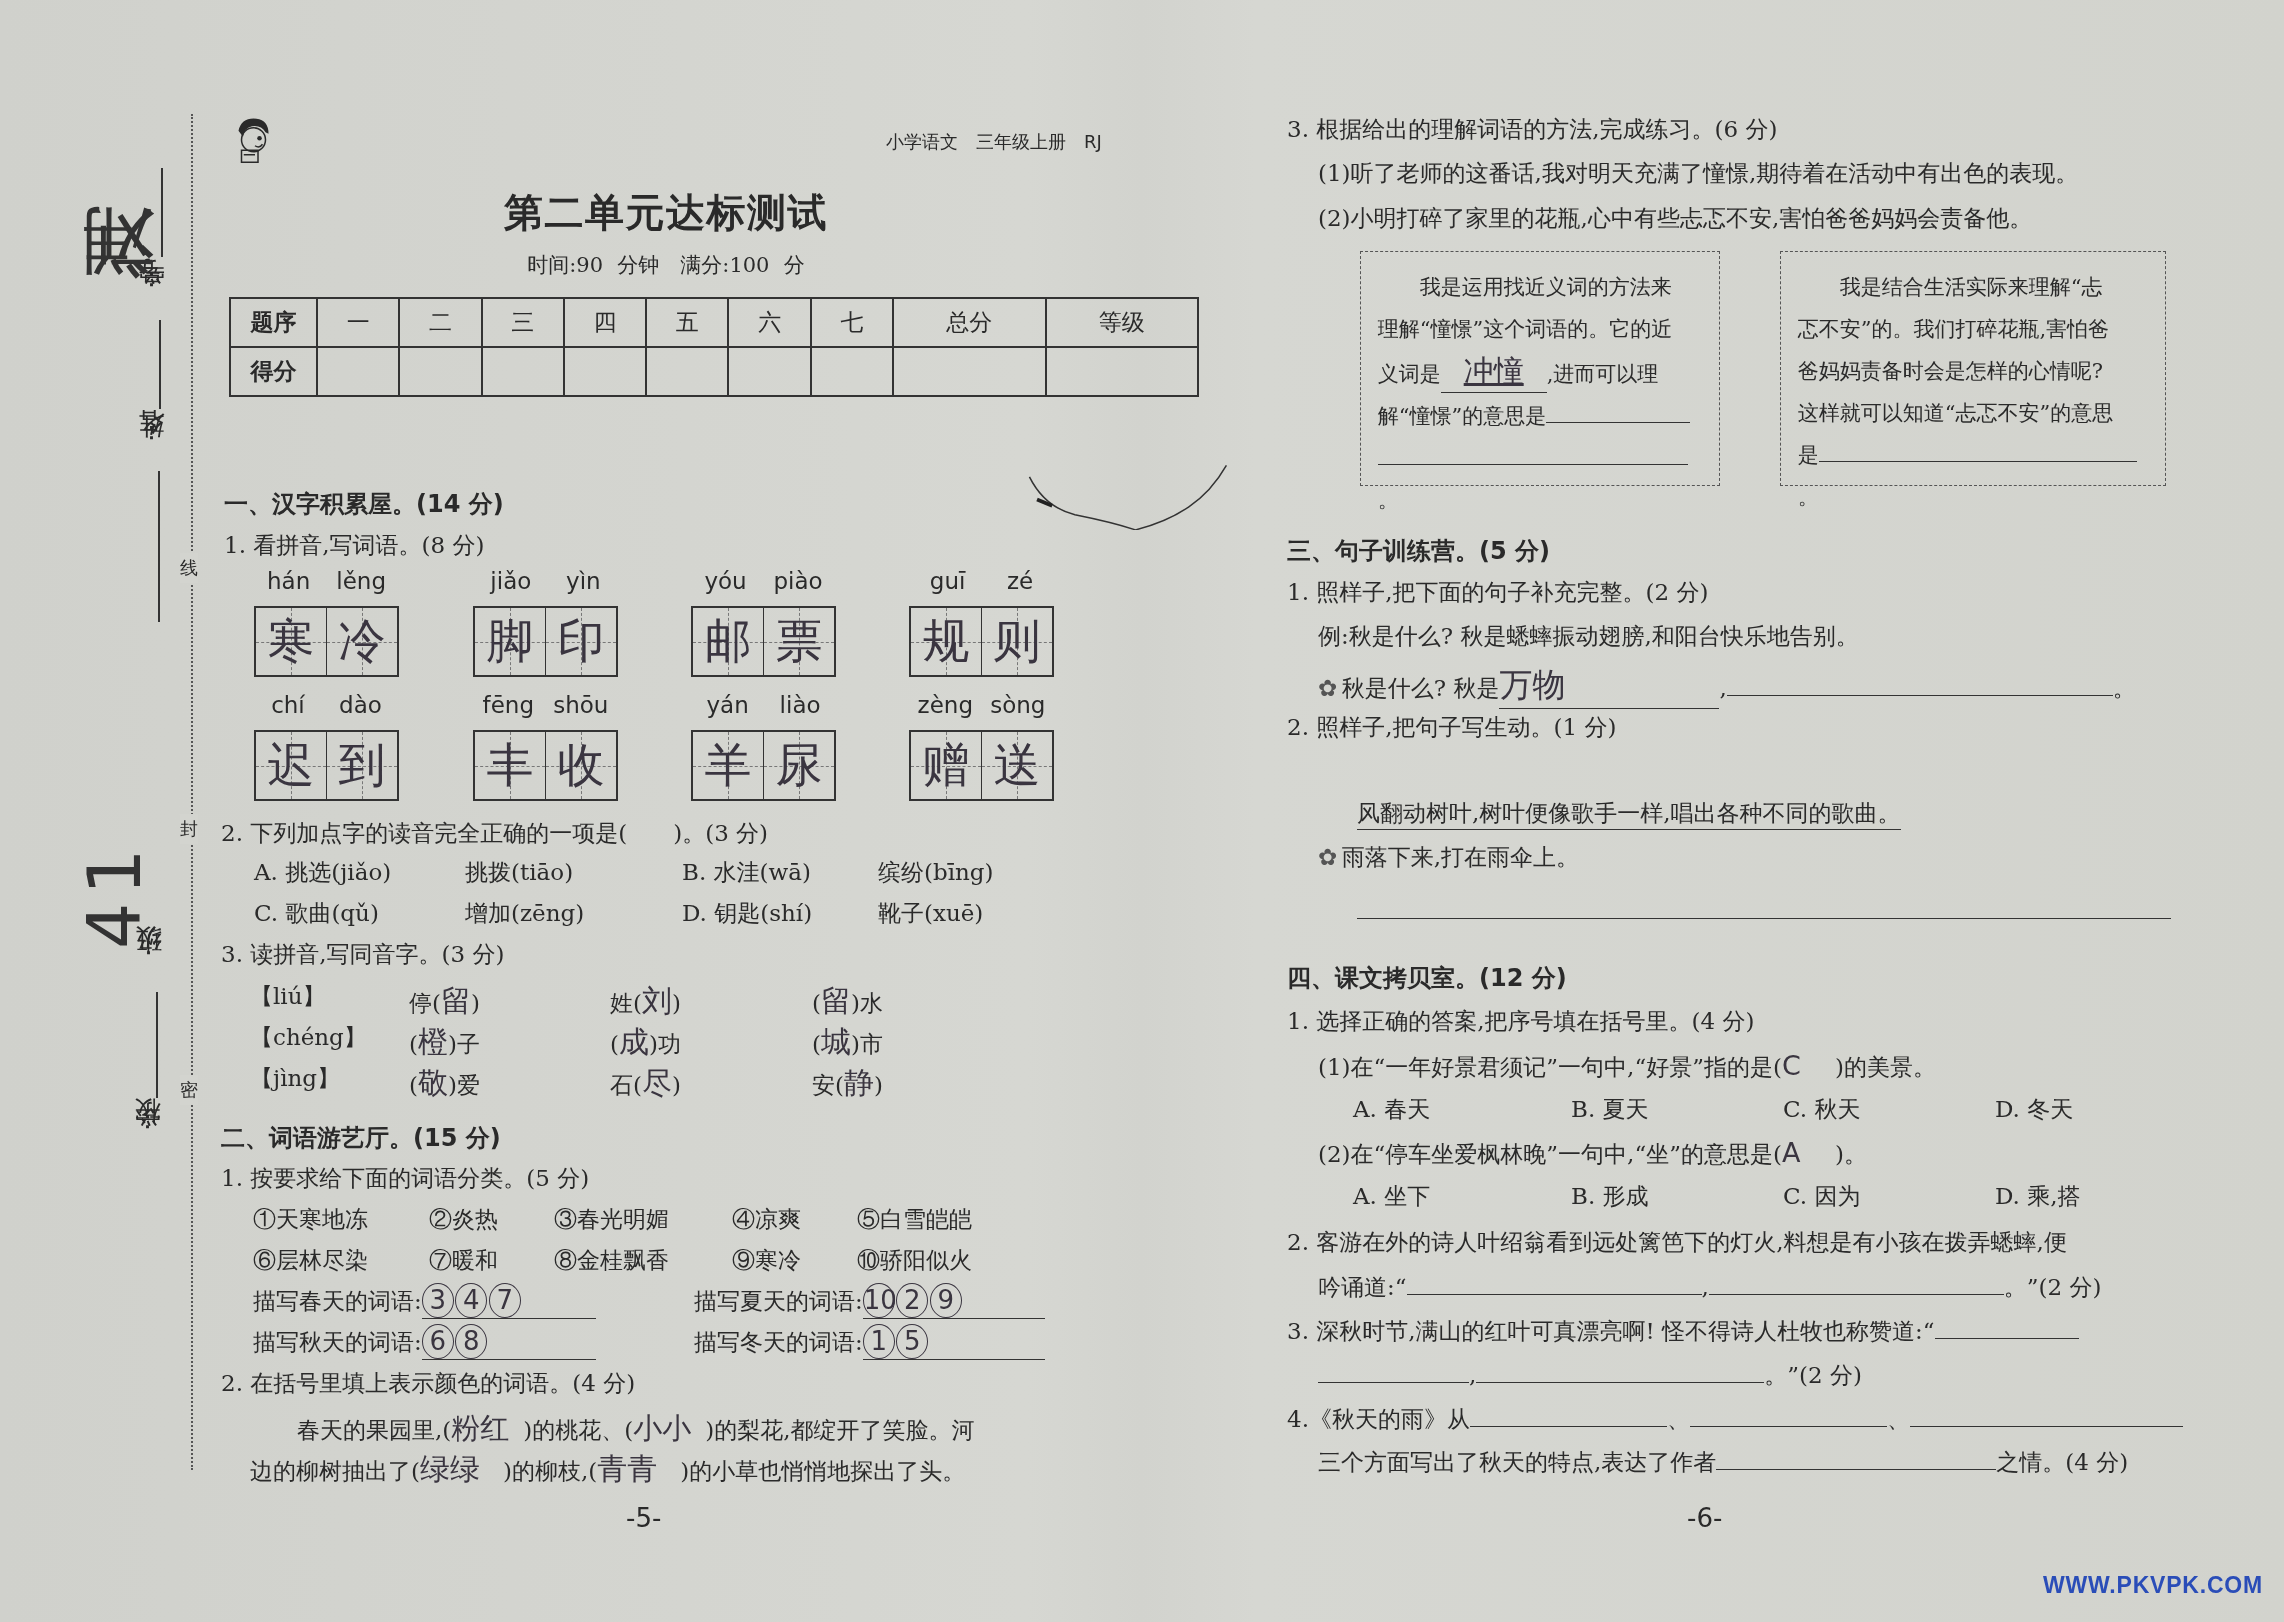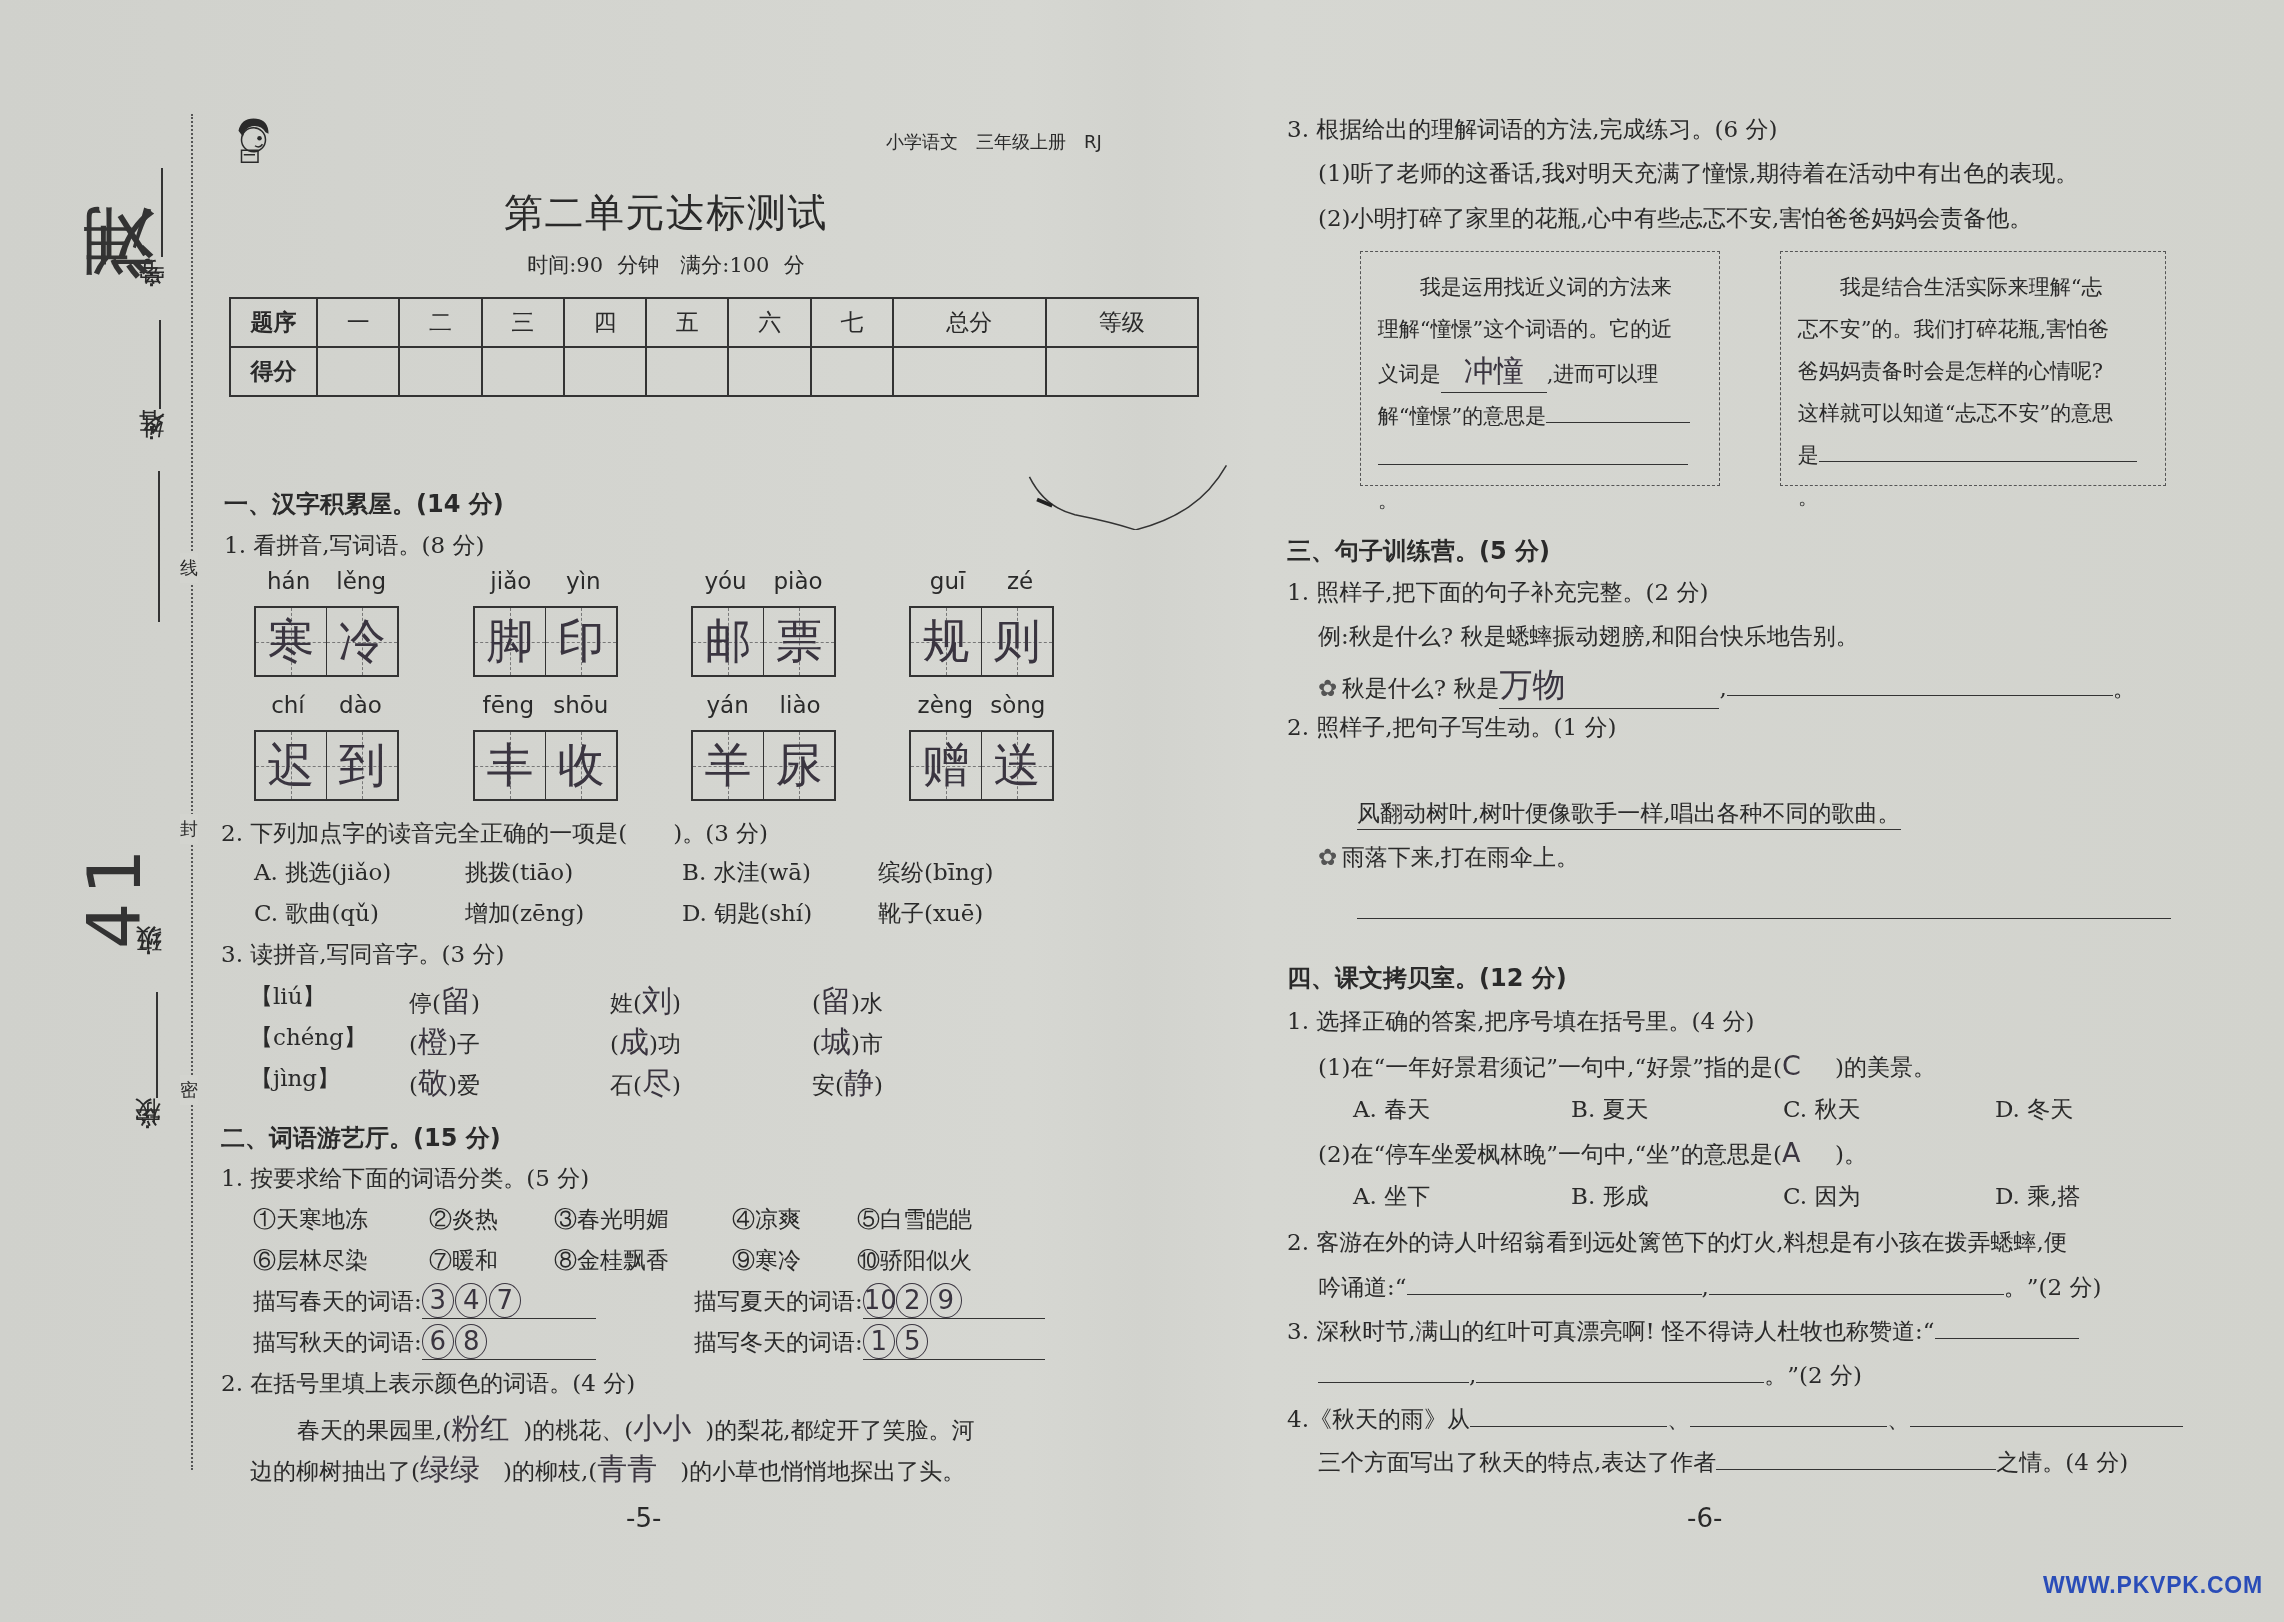--- a/index.html
+++ b/index.html
@@ -18,21 +18,21 @@
   
   .margin-line { position: absolute; left: 191px; top: 114px; height: 1356px; border-left: 2.3px dotted #555; }
   .margin-mark { position: absolute; left: 180px; font-size: 18px; background: #d3d4cf; padding: 3px 0; }
   .vert-label { position: absolute; font-size: 26px; writing-mode: vertical-rl; transform: rotate(180deg); letter-spacing: 3px; }
   .vert-line { position: absolute; border-left: 2.3px solid #333; }
   .vert-hand { position: absolute; font-size: 73px; writing-mode: vertical-rl; transform: rotate(180deg); font-family: "DejaVu Sans", sans-serif; color:#333; letter-spacing: 7.6px;}
 
   
   .mascot { position: absolute; left: 231px; top: 114px; width: 45px; height: 53px; }
   .series { position: absolute; right: 1174px; top: 130px; font-size: 18px; font-family: "DejaVu Sans", sans-serif; word-spacing: 10.6px; }
-  .title { position: absolute; left: 227px; width: 878px; top: 186px; text-align: center; font-size: 39px; font-weight: normal; letter-spacing: 1.5px; }
+  .title { position: absolute; left: 227px; width: 878px; top: 186px; text-align: center; font-size: 39px; font-weight: bold; letter-spacing: 1.5px; }
   .subtitle { position: absolute; left: 227px; width: 878px; top: 251px; text-align: center; font-size: 21px; word-spacing: 7.6px; }
 
   table.score { position: absolute; left: 229px; top: 297px; width: 970px; border-collapse: collapse; font-size: 23px; }
   table.score td { border: 2.3px solid #333; height: 45px; text-align: center; }
   table.score td.rowhead { font-family: "DejaVu Sans", sans-serif; font-weight: bold; width: 83px; }
 
   .sec-title { position: absolute; font-size: 24px; font-weight: bold; font-family: "DejaVu Sans", sans-serif; }
   .q { position: absolute; font-size: 23px; }
   .txt { position: absolute; font-size: 23px; white-space: nowrap; }
 
@@ -309,21 +309,21 @@
     <path d="M70 60 L90 68" stroke="#222" stroke-width="5"></path>
   </svg>
 
   <div class="q" style="left:1287px; top:114px;"><span>3. 根据给出的理解词语的方法,完成练习。(6 分)</span></div>
   <div class="txt" style="left:1318px; top:158px;">(1)听了老师的这番话,我对明天充满了憧憬,期待着在活动中有出色的表现。</div>
   <div class="txt" style="left:1318px; top:203px;">(2)小明打碎了家里的花瓶,心中有些忐忑不安,害怕爸爸妈妈会责备他。</div>
 
   <div class="dashbox" style="left:1360px; top:251px; width:360px; height:235px;">
     <div style="text-indent:42px">我是运用找近义词的方法来</div>
     <div>理解“憧憬”这个词语的。它的近</div>
-    <div><span>义词是</span><span class="hand" style="display:inline-block; width:106px; border-bottom:1.5px solid #333; font-size:30px; text-align:center;">冲憧</span><span>,进而可以理</span></div>
+    <div><span>义词是</span><span class="hand" style="display:inline-block; width:106px; border-bottom:1.5px solid #333; font-size:30px; text-align:center;text-decoration:underline;">冲憧</span><span>,进而可以理</span></div>
     <div><span>解“憧憬”的意思是</span><span class="blank" style="width:144px"></span></div>
     <div><span class="blank" style="width:310px"></span><span>。</span></div>
   </div>
 
   <div class="dashbox" style="left:1780px; top:251px; width:386px; height:235px;">
     <div style="text-indent:42px">我是结合生活实际来理解“忐</div>
     <div>忑不安”的。我们打碎花瓶,害怕爸</div>
     <div>爸妈妈责备时会是怎样的心情呢?</div>
     <div>这样就可以知道“忐忑不安”的意思</div>
     <div><span>是</span><span class="blank" style="width:318px"></span><span>。</span></div>

